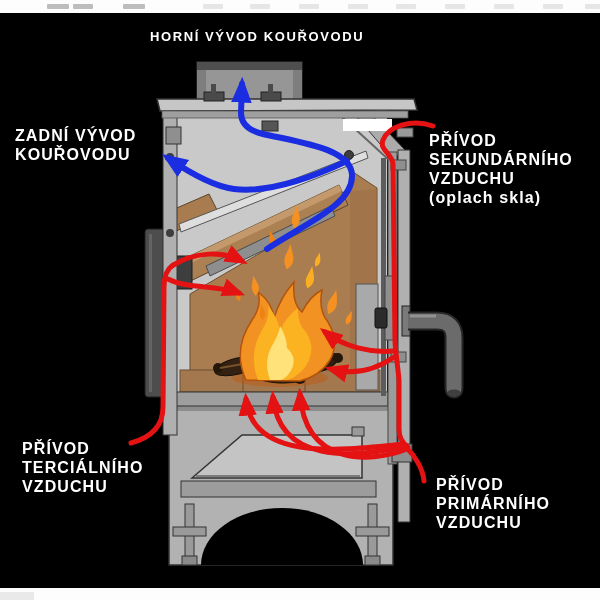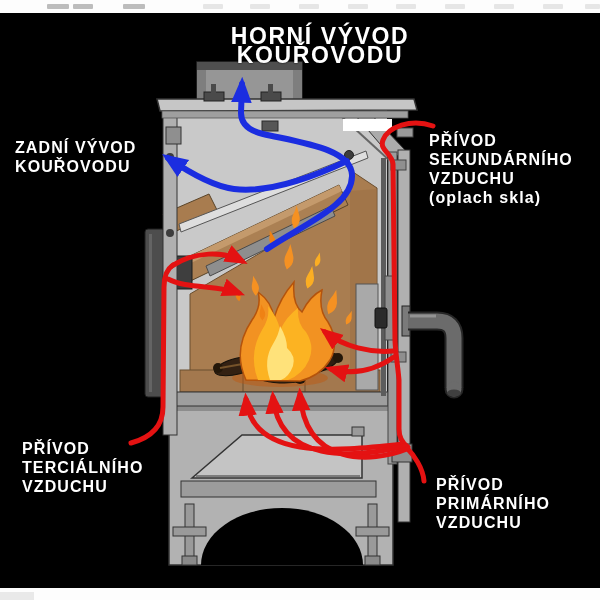--- a/index.html
+++ b/index.html
@@ -7,21 +7,21 @@
          font-family:"Liberation Sans",sans-serif;}
   .strip{position:absolute;left:0;width:600px;background:#fdfdfd;}
   .strip.top{top:0;height:13px;}
   .strip.bottom{top:588px;height:12px;}
   .mark{position:absolute;top:4px;height:5px;background:#e6e6e6;border-radius:1px;}
   .mark.dk{background:#bdbdbd;}
   .corner{position:absolute;left:0;top:4px;width:34px;height:8px;background:#e9e9e9;}
   svg.diagram{position:absolute;left:0;top:0;}
   .lbl{position:absolute;color:#fff;font-weight:bold;font-size:16px;line-height:19px;
        letter-spacing:1.1px;white-space:pre-line;text-shadow:0 0 2px #000;}
-  .lbl.title{font-size:23px;letter-spacing:1.6px;text-align:center;}
+  .lbl.title{font-size:13px;letter-spacing:1.6px;text-align:left;}
 </style>
 </head>
 <body>
 
 <div class="stage">
 
   <div class="strip top">
     <span class="mark dk" style="left:47px;width:22px"></span>
     <span class="mark dk" style="left:73px;width:20px"></span>
     <span class="mark dk" style="left:123px;width:22px"></span>
@@ -193,21 +193,21 @@
       <path d="M 393,351 C 371,353 344,347 325,332" marker-end="url(#mr)"></path>
       <path d="M 394,357 C 374,371 353,375 331,369" marker-end="url(#mr)"></path>
       <path d="M 424,481 C 423,468 414,455 406,447"></path>
       <path d="M 403,444 C 332,452 252,459 246,399" marker-end="url(#mr)"></path>
       <path d="M 405,446 C 352,459 279,463 273,397" marker-end="url(#mr)"></path>
       <path d="M 407,449 C 372,463 305,467 300,394" marker-end="url(#mr)"></path>
     </g>
   </svg>
 
   <div class="lbl title" style="left:150px;top:27px;width:340px">HORNÍ VÝVOD KOUŘOVODU</div>
-  <div class="lbl" style="left:15px;top:138px">ZADNÍ VÝVOD
+  <div class="lbl" style="left:15px;top:126px">ZADNÍ VÝVOD
 KOUŘOVODU</div>
   <div class="lbl" style="left:429px;top:131px">PŘÍVOD
 SEKUNDÁRNÍHO
 VZDUCHU
 (oplach skla)</div>
   <div class="lbl" style="left:22px;top:439px">PŘÍVOD
 TERCIÁLNÍHO
 VZDUCHU</div>
   <div class="lbl" style="left:436px;top:475px">PŘÍVOD
 PRIMÁRNÍHO

